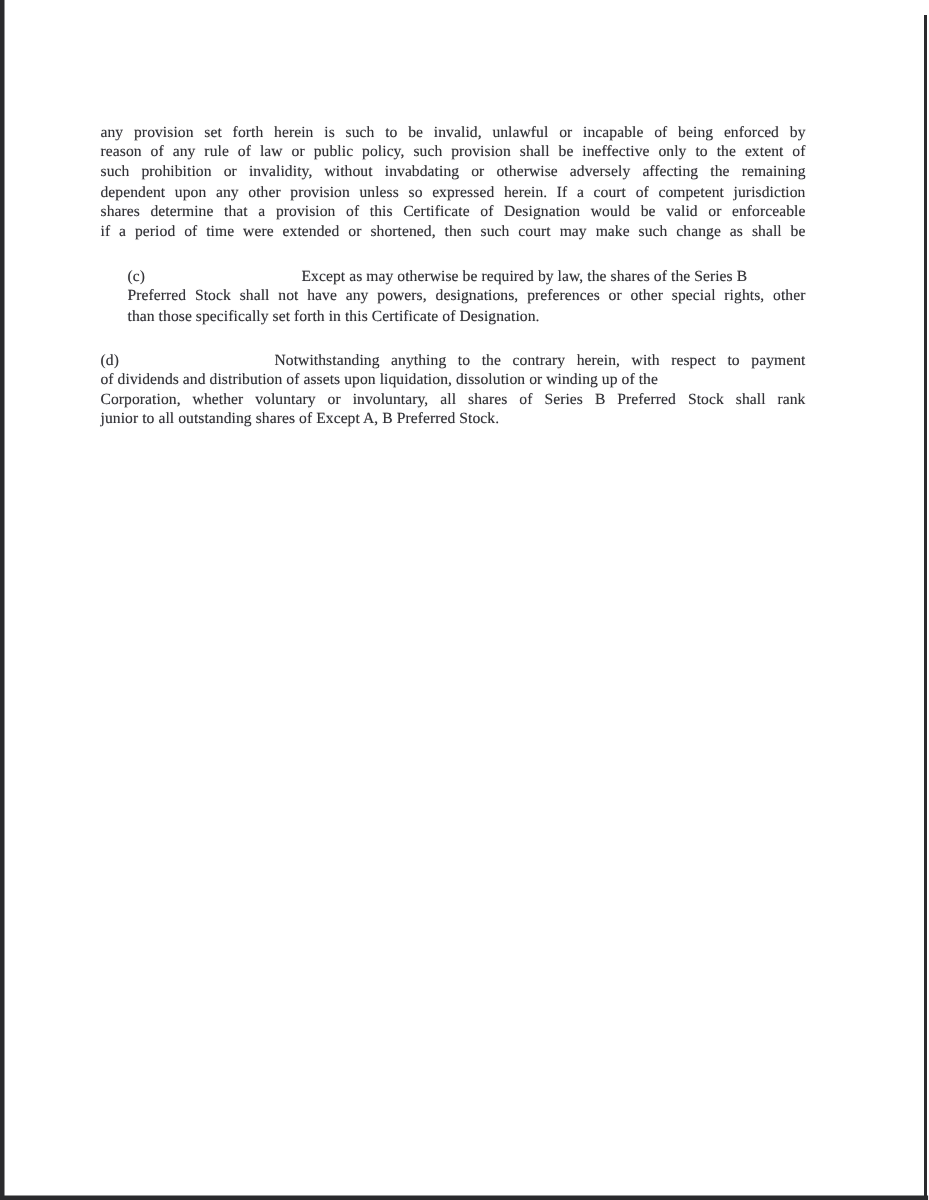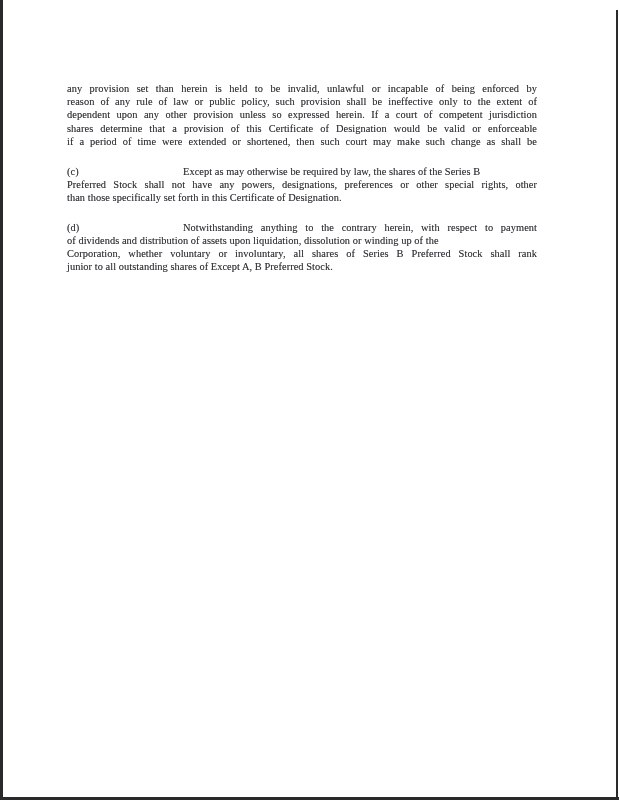--- a/index.html
+++ b/index.html
@@ -29,21 +29,21 @@
     position: absolute;
     left: 67px;
     top: 82px;
     width: 470px;
     font-size: 10.4px;
     line-height: 13.2px;
     color: #333338;
     letter-spacing: 0.05px;
     text-shadow: 0 0 0.45px rgba(70,70,75,0.55);
   }
-  .para-c { margin-top: 17px; }
+  .para-c { margin-top: 17px; margin-left: 18px; }
   .para-d { margin-top: 16px; }
   .ln { white-space: normal; }
   .ln.j {
     text-align: justify;
     text-align-last: justify;
   }
   .plabel {
     display: inline-block;
     width: 116px;
   }
@@ -53,22 +53,23 @@
 
 <div class="page">
 
   <div class="edge edge-left"></div>
   <div class="edge edge-right"></div>
   <div class="edge edge-bottom"></div>
 
   <div class="textblock">
 
     <div class="para">
-      <div class="ln j">any provision set than herein is held to be invalid, unlawful or incapable of being enforced by</div>
+      <div class="ln j">any provision set forth herein is such to be invalid, unlawful or incapable of being enforced by</div>
       <div class="ln j">reason of any rule of law or public policy, such provision shall be ineffective only to the extent of</div>
+      <div class="ln j">such prohibition or invalidity, without invabdating or otherwise adversely affecting the remaining</div>
       <div class="ln j">dependent upon any other provision unless so expressed herein. If a court of competent jurisdiction</div>
       <div class="ln j">shares determine that a provision of this Certificate of Designation would be valid or enforceable</div>
       <div class="ln j">if a period of time were extended or shortened, then such court may make such change as shall be</div>
     </div>
 
     <div class="para para-c">
       <div class="ln"><span class="plabel">(c)</span><span>Except as may otherwise be required by law, the shares of the Series B</span></div>
       <div class="ln j">Preferred Stock shall not have any powers, designations, preferences or other special rights, other</div>
       <div class="ln">than those specifically set forth in this Certificate of Designation.</div>
     </div>

